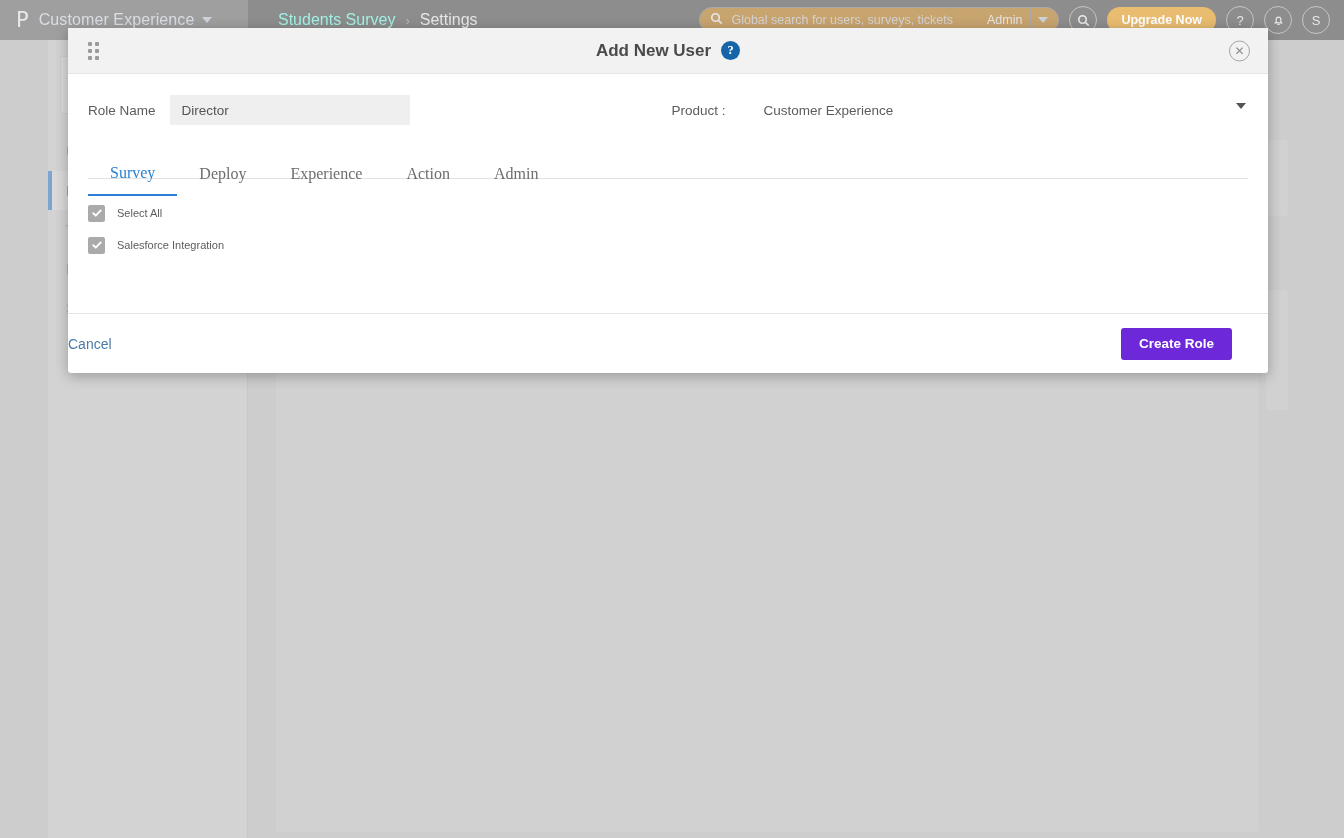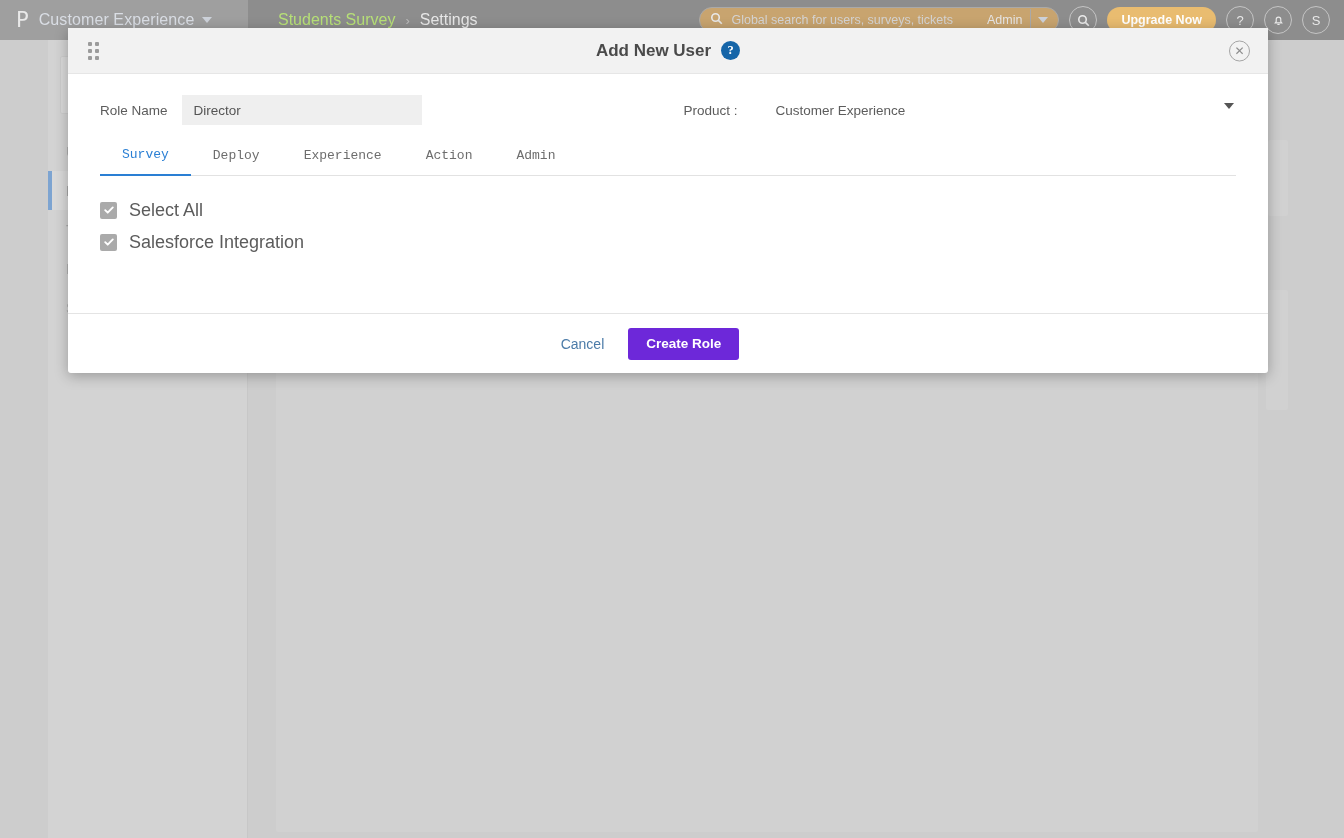--- a/index.html
+++ b/index.html
@@ -32,21 +32,21 @@
     display: flex; align-items: center; gap: 8px;
   }
   .caret-down {
     width: 0; height: 0; border-left: 5px solid transparent;
     border-right: 5px solid transparent; border-top: 6px solid #aab2c0;
   }
   .breadcrumb {
     display: flex; align-items: center; gap: 10px;
     padding-left: 30px; font-size: 16px;
   }
-  .bc-link { color: #84cc16; }
+  .bc-link { color: #5eead4; }
   .bc-sep { color: #8a8a8a; font-size: 13px; }
   .bc-current { color: #d8d8d8; }
 
   .topbar-right {
     margin-left: auto; display: flex; align-items: center; gap: 10px;
     padding-right: 14px;
   }
   .search-wrap {
     display: flex; align-items: center; height: 26px;
     background: #a16207; border: 1px solid #6c6c6c; border-radius: 13px;
@@ -182,21 +182,21 @@
   }
   .close-btn {
     position: absolute; right: 18px; top: 50%; transform: translateY(-50%);
     width: 21px; height: 21px; border-radius: 50%;
     border: 1.5px solid #a5a5a5; color: #8c8c8c;
     display: flex; align-items: center; justify-content: center;
     font-size: 12px; background: transparent; font-family: inherit;
     cursor: pointer;
   }
 
-  .modal-body { flex: 1 1 auto; padding: 0 32px; position: relative; }
+  .modal-body { flex: 1 1 auto; padding: 0 20px; position: relative; }
 
   .field-row {
     display: flex; align-items: center; height: 72px;
   }
   .field-label {
     font-size: 13.5px; color: #5c5c5c; margin-right: 14px; white-space: nowrap;
   }
   .role-input {
     width: 240px; height: 30px; background: #efefef; border: 0;
     padding: 0 12px; font-size: 13.5px; color: #555555;
@@ -209,41 +209,41 @@
   .product-caret {
     margin-left: auto; margin-right: 2px;
     width: 0; height: 0; border-left: 5px solid transparent;
     border-right: 5px solid transparent; border-top: 6px solid #555555;
   }
 
   .tabs {
     display: flex; gap: 0; border-bottom: 1px solid #e2e2e2;
   }
   .tab {
-    padding: 0 22px 12px 22px; font-size: 13px; color: #6d6d6d;
-    background: transparent; border: 0; font-family: Liberation Mono, monospace;
-    cursor: pointer; position: relative; top: 1px;
+    padding: 0 22px 12px 22px; font-size: 16px; color: #6d6d6d;
+    background: transparent; border: 0; font-family: Liberation Serif, serif;
+    cursor: pointer; position: relative; top: 18px;
   }
   .tab.active { color: #2a7fd4; border-bottom: 2px solid #2a7fd4; }
 
   .check-list { padding-top: 18px; }
   .check-row {
     display: flex; align-items: center; gap: 12px; height: 32px;
   }
   .cbx {
     width: 17px; height: 17px; border-radius: 2px; background: #aaaaaa;
     display: flex; align-items: center; justify-content: center;
     flex: 0 0 17px;
   }
   .cbx svg { display: block; }
-  .check-label { font-size: 18px; color: #5c5c5c; }
+  .check-label { font-size: 11px; color: #5c5c5c; }
 
   .modal-footer {
     flex: 0 0 60px; border-top: 1px solid #e4e4e4;
-    display: flex; align-items: center; justify-content: center;
+    display: flex; align-items: center; justify-content: space-between;
     gap: 24px; padding-right: 36px;
   }
   .link-btn {
     background: transparent; border: 0; font-family: inherit;
     font-size: 14px; color: #4b7ba8; cursor: pointer;
   }
   .primary-btn {
     background: #6d28d9; color: #ffffff; border: 0; border-radius: 3px;
     height: 32px; padding: 0 18px; font-size: 13.5px; font-weight: bold;
     font-family: inherit; cursor: pointer;

